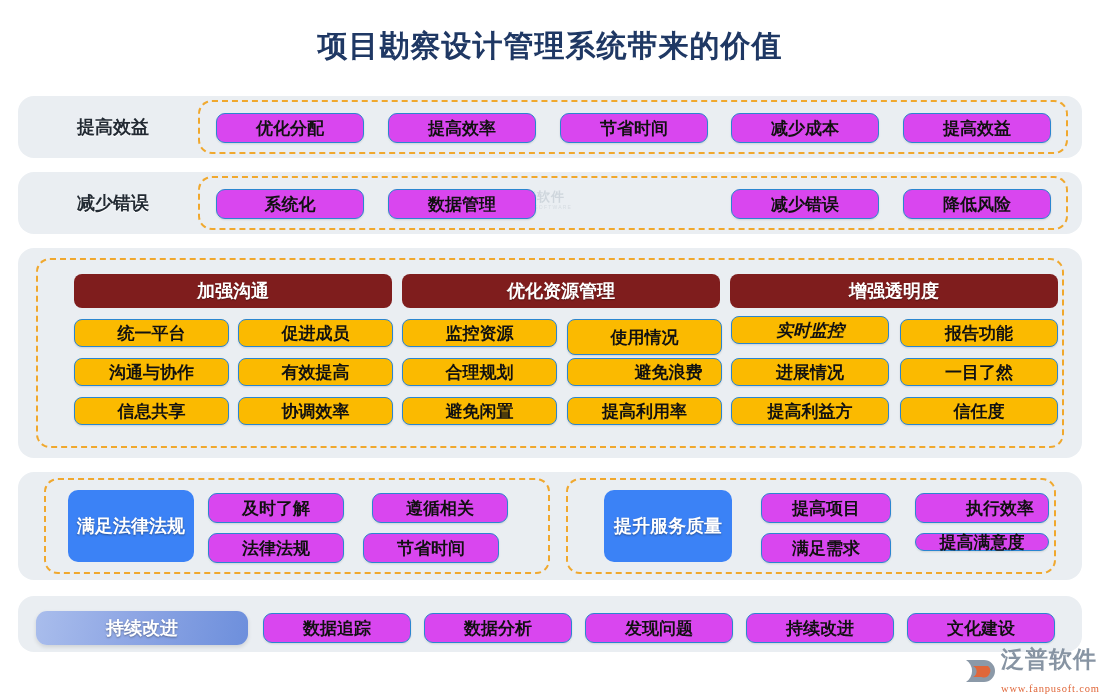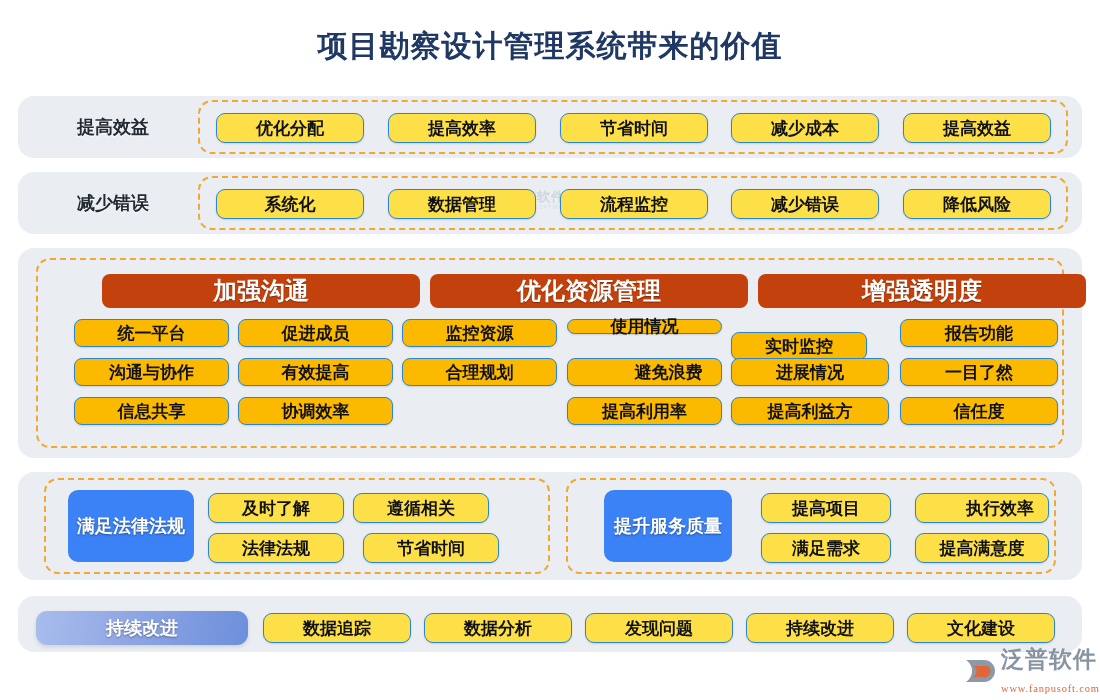--- a/index.html
+++ b/index.html
@@ -47,43 +47,42 @@
   
   .pill{
     position:absolute;
     box-sizing:border-box;
     display:flex;align-items:center;justify-content:center;
     border-radius:9px;
     font-size:17px;font-weight:bold;
     white-space:nowrap;
   }
   .pill-gray{
-    background:#fde047;
+    background:#d946ef;
     border:1.6px solid #2a86d0;
     color:#111111;
     box-shadow:0 1px 2px rgba(0,0,0,.12);
   }
   .pill-amber{
     background:#fbba00;
     border:1.6px solid #2a86d0;
     color:#111111;
     border-radius:8px;
     box-shadow:0 1px 2px rgba(0,0,0,.12);
   }
   .hdr-blue{
     position:absolute;
     box-sizing:border-box;
     display:flex;align-items:center;justify-content:center;
-    background:#c2410c;
+    background:#7f1d1d;
     color:#ffffff;
     border-radius:8px;
-    font-size:24px;font-weight:bold;
+    font-size:18px;font-weight:bold;
     text-shadow:0 1px 1px rgba(0,0,0,.35);
     white-space:nowrap;
-    margin-left:28px;
   }
   .tile-blue{
     position:absolute;
     box-sizing:border-box;
     display:flex;align-items:center;justify-content:center;
     background:#3b82f6;
     color:#ffffff;
     border-radius:10px;
     font-size:18px;font-weight:bold;
     text-shadow:0 1px 2px rgba(0,0,0,.4);
@@ -152,21 +151,20 @@
       <path d="M9 9 L26 9 A7 7 0 0 1 19 18 L9 18 Z" fill="#dcd2c6"></path>
     </svg>
     <div class="wm-text">
       <span class="wm-cn">泛普软件</span>
       <span class="wm-en">FANPU SOFTWARE</span>
     </div>
   </div>
 
   <div class="pill pill-gray" style="left:388px;top:189px;width:148px;height:30px;">数据管理</div>
   <div class="pill pill-gray" style="left:216px;top:189px;width:148px;height:30px;">系统化</div>
-  <div class="pill pill-gray" style="left:560px;top:189px;width:148px;height:30px;">流程监控</div>
   <div class="pill pill-gray" style="left:731px;top:189px;width:148px;height:30px;">减少错误</div>
   <div class="pill pill-gray" style="left:903px;top:189px;width:148px;height:30px;">降低风险</div>
 
   <div class="band" style="top:248px;height:210px;"></div>
   <div class="dashed" style="left:36px;top:258px;width:1028px;height:190px;"></div>
 
   <div class="hdr-blue" style="left:74px;top:274px;width:318px;height:34px;">加强沟通</div>
 
   <div class="hdr-blue" style="left:402px;top:274px;width:318px;height:34px;">优化资源管理</div>
 
@@ -175,48 +173,49 @@
   <div class="pill pill-amber" style="left:74px;top:319px;width:155px;height:28px;">统一平台</div>
   <div class="pill pill-amber" style="left:74px;top:358px;width:155px;height:28px;">沟通与协作</div>
   <div class="pill pill-amber" style="left:74px;top:397px;width:155px;height:28px;">信息共享</div>
 
   <div class="pill pill-amber" style="left:238px;top:319px;width:155px;height:28px;">促进成员</div>
   <div class="pill pill-amber" style="left:238px;top:358px;width:155px;height:28px;">有效提高</div>
   <div class="pill pill-amber" style="left:238px;top:397px;width:155px;height:28px;">协调效率</div>
 
   <div class="pill pill-amber" style="left:402px;top:319px;width:155px;height:28px;">监控资源</div>
   <div class="pill pill-amber" style="left:402px;top:358px;width:155px;height:28px;">合理规划</div>
-
-  <div class="pill pill-amber" style="left:567px;top:319px;width:155px;height:15px;">使用情况</div>
+  <div class="pill pill-amber" style="left:402px;top:397px;width:155px;height:28px;">避免闲置</div>
+
+  <div class="pill pill-amber" style="left:567px;top:319px;width:155px;height:36px;">使用情况</div>
   <div class="pill pill-amber" style="left:567px;top:358px;width:155px;height:28px;padding-left:48px;">避免浪费</div>
   <div class="pill pill-amber" style="left:567px;top:397px;width:155px;height:28px;">提高利用率</div>
 
-  <div class="pill pill-amber" style="left:731px;top:332px;width:136px;height:28px;">实时监控</div>
+  <div class="pill pill-amber" style="left:731px;top:316px;width:158px;height:28px;font-style:italic;">实时监控</div>
   <div class="pill pill-amber" style="left:731px;top:358px;width:158px;height:28px;">进展情况</div>
   <div class="pill pill-amber" style="left:731px;top:397px;width:158px;height:28px;">提高利益方</div>
 
   <div class="pill pill-amber" style="left:900px;top:319px;width:158px;height:28px;">报告功能</div>
   <div class="pill pill-amber" style="left:900px;top:358px;width:158px;height:28px;">一目了然</div>
   <div class="pill pill-amber" style="left:900px;top:397px;width:158px;height:28px;">信任度</div>
 
   <div class="band" style="top:472px;height:108px;"></div>
 
   <div class="dashed" style="left:44px;top:478px;width:506px;height:96px;"></div>
   <div class="tile-blue" style="left:68px;top:490px;width:126px;height:72px;">满足法律法规</div>
   <div class="pill pill-gray" style="left:208px;top:493px;width:136px;height:30px;">及时了解</div>
-  <div class="pill pill-gray" style="left:353px;top:493px;width:136px;height:30px;">遵循相关</div>
+  <div class="pill pill-gray" style="left:372px;top:493px;width:136px;height:30px;">遵循相关</div>
   <div class="pill pill-gray" style="left:208px;top:533px;width:136px;height:30px;">法律法规</div>
   <div class="pill pill-gray" style="left:363px;top:533px;width:136px;height:30px;">节省时间</div>
 
   <div class="dashed" style="left:566px;top:478px;width:490px;height:96px;"></div>
   <div class="tile-blue" style="left:604px;top:490px;width:128px;height:72px;">提升服务质量</div>
   <div class="pill pill-gray" style="left:761px;top:493px;width:130px;height:30px;">提高项目</div>
   <div class="pill pill-gray" style="left:915px;top:493px;width:134px;height:30px;padding-left:36px;">执行效率</div>
   <div class="pill pill-gray" style="left:761px;top:533px;width:130px;height:30px;">满足需求</div>
-  <div class="pill pill-gray" style="left:915px;top:533px;width:134px;height:30px;">提高满意度</div>
+  <div class="pill pill-gray" style="left:915px;top:533px;width:134px;height:18px;">提高满意度</div>
 
   <div class="band" style="top:596px;height:56px;"></div>
   <div class="tile-grad" style="left:36px;top:611px;width:212px;height:34px;">持续改进</div>
   <div class="pill pill-gray" style="left:263px;top:613px;width:148px;height:30px;">数据追踪</div>
   <div class="pill pill-gray" style="left:424px;top:613px;width:148px;height:30px;">数据分析</div>
   <div class="pill pill-gray" style="left:585px;top:613px;width:148px;height:30px;">发现问题</div>
   <div class="pill pill-gray" style="left:746px;top:613px;width:148px;height:30px;">持续改进</div>
   <div class="pill pill-gray" style="left:907px;top:613px;width:148px;height:30px;">文化建设</div>
 
   <div class="logo">

